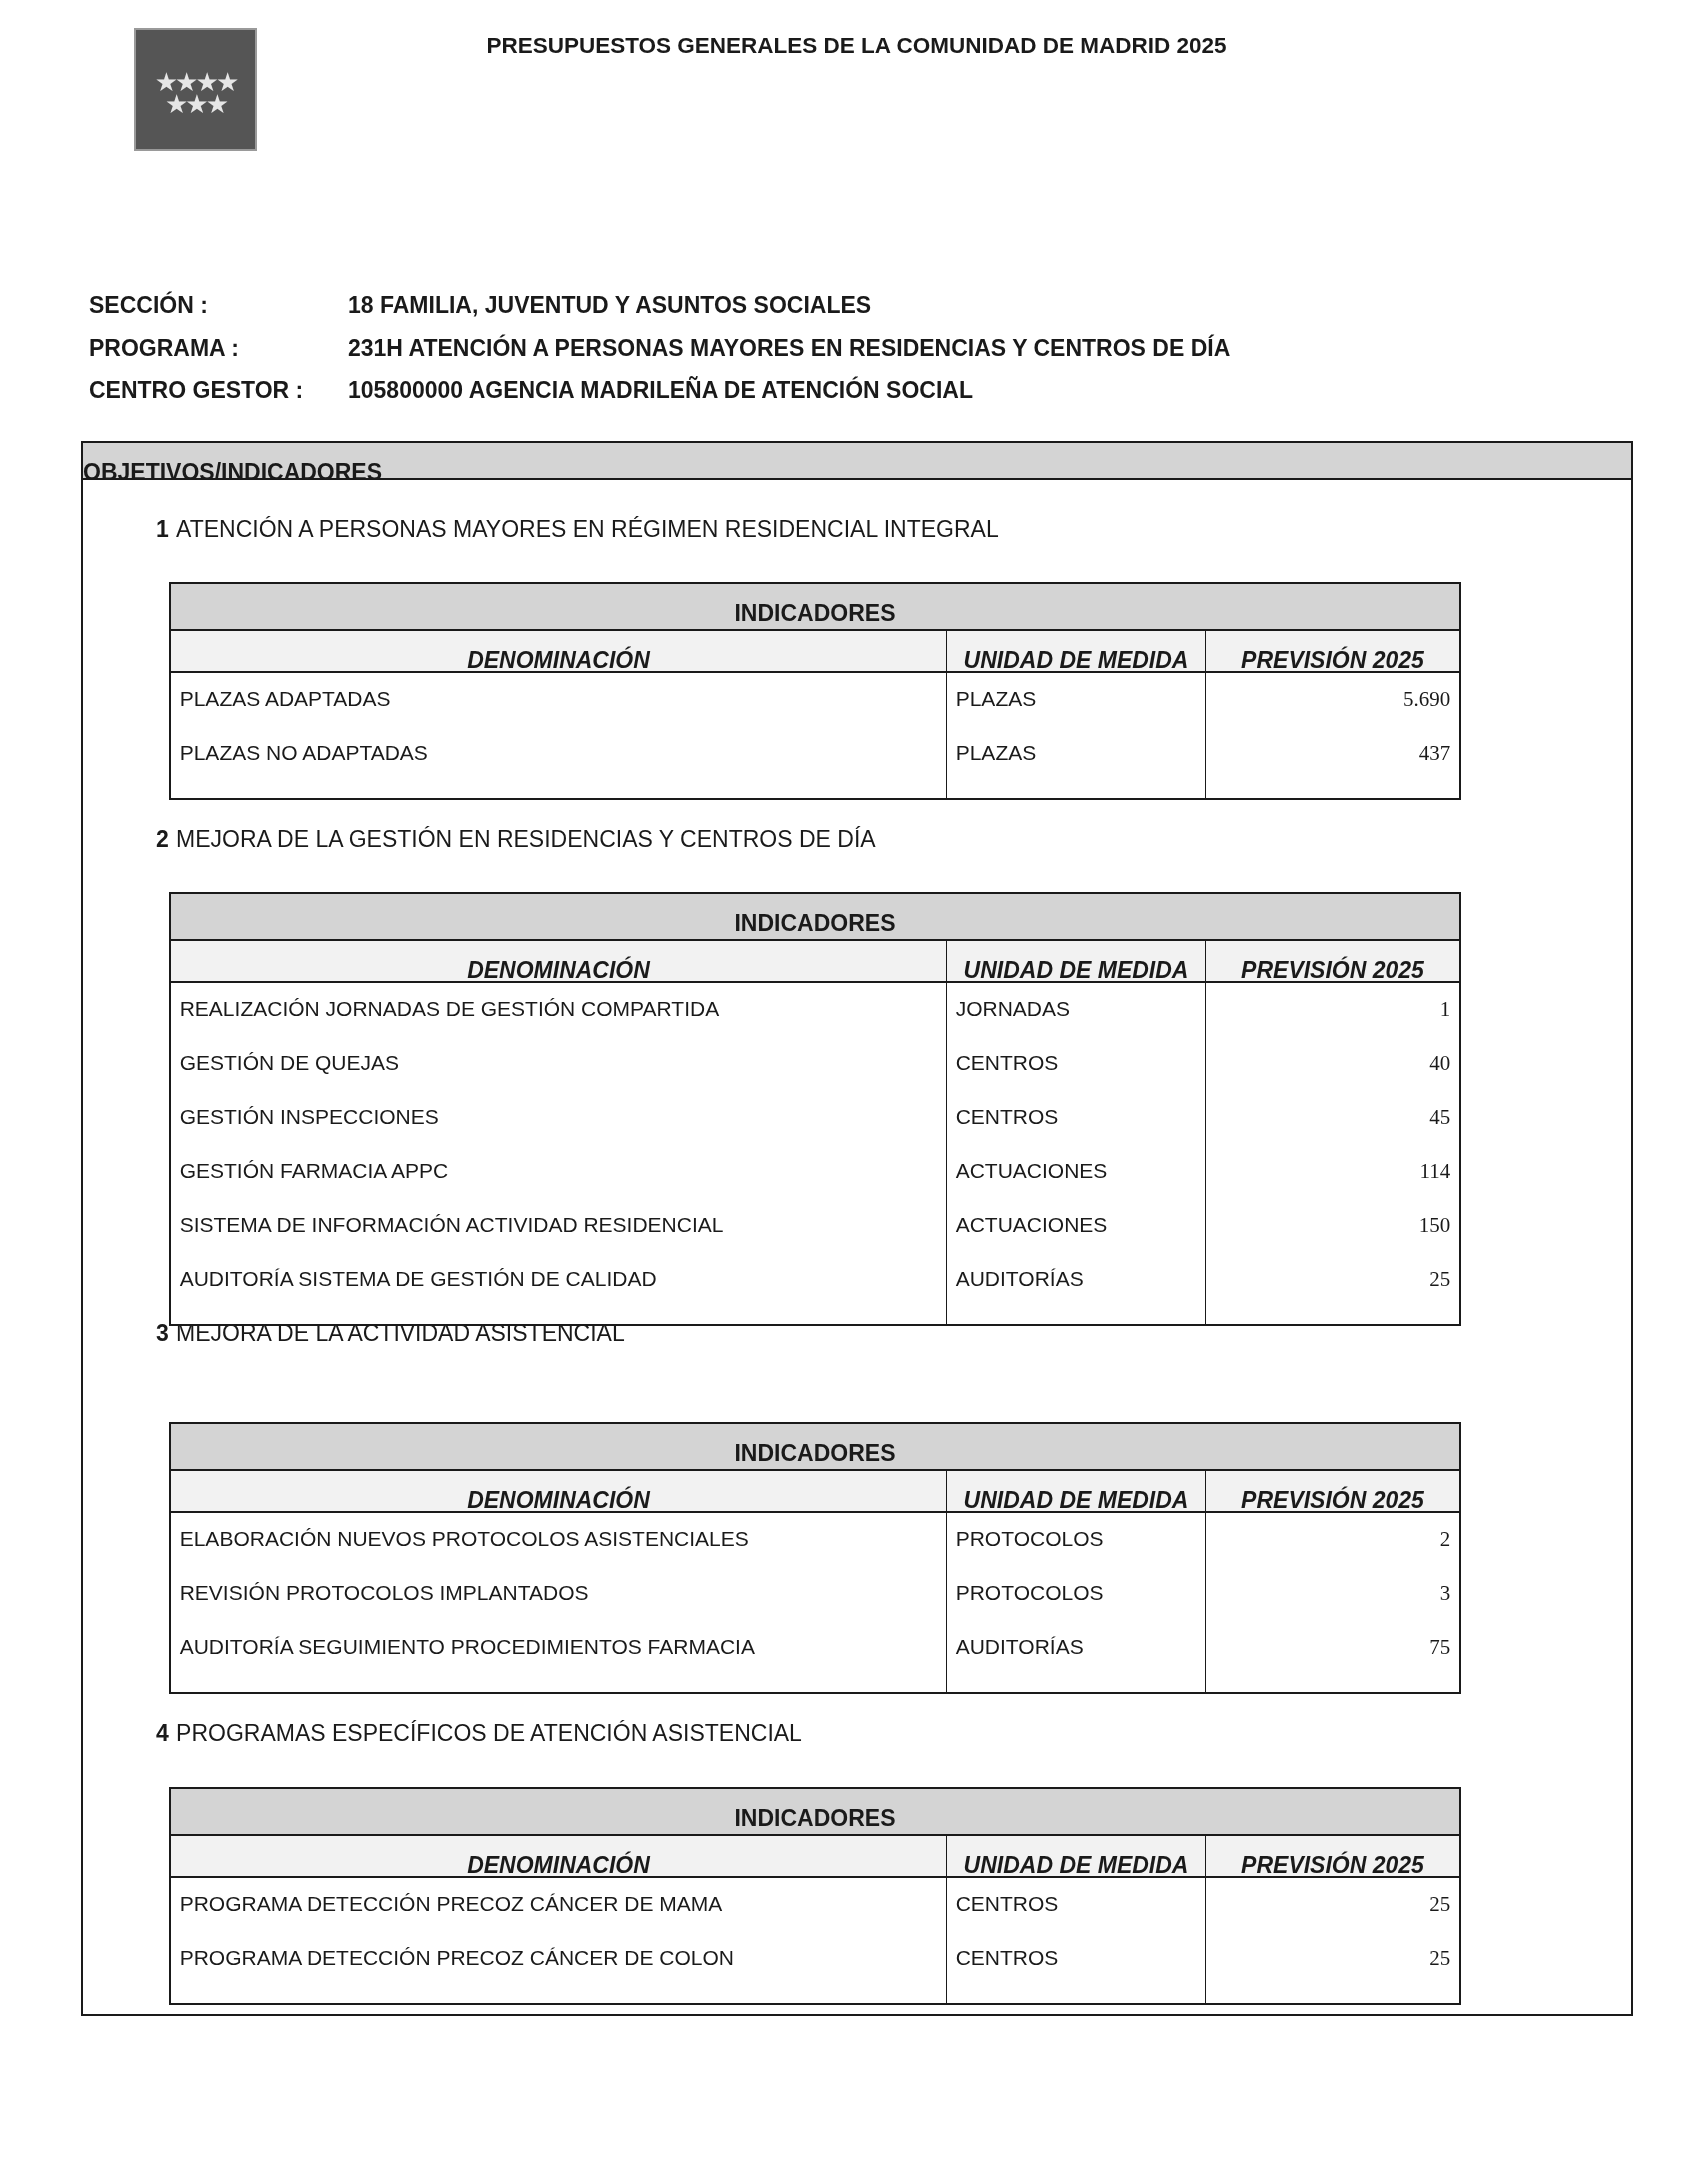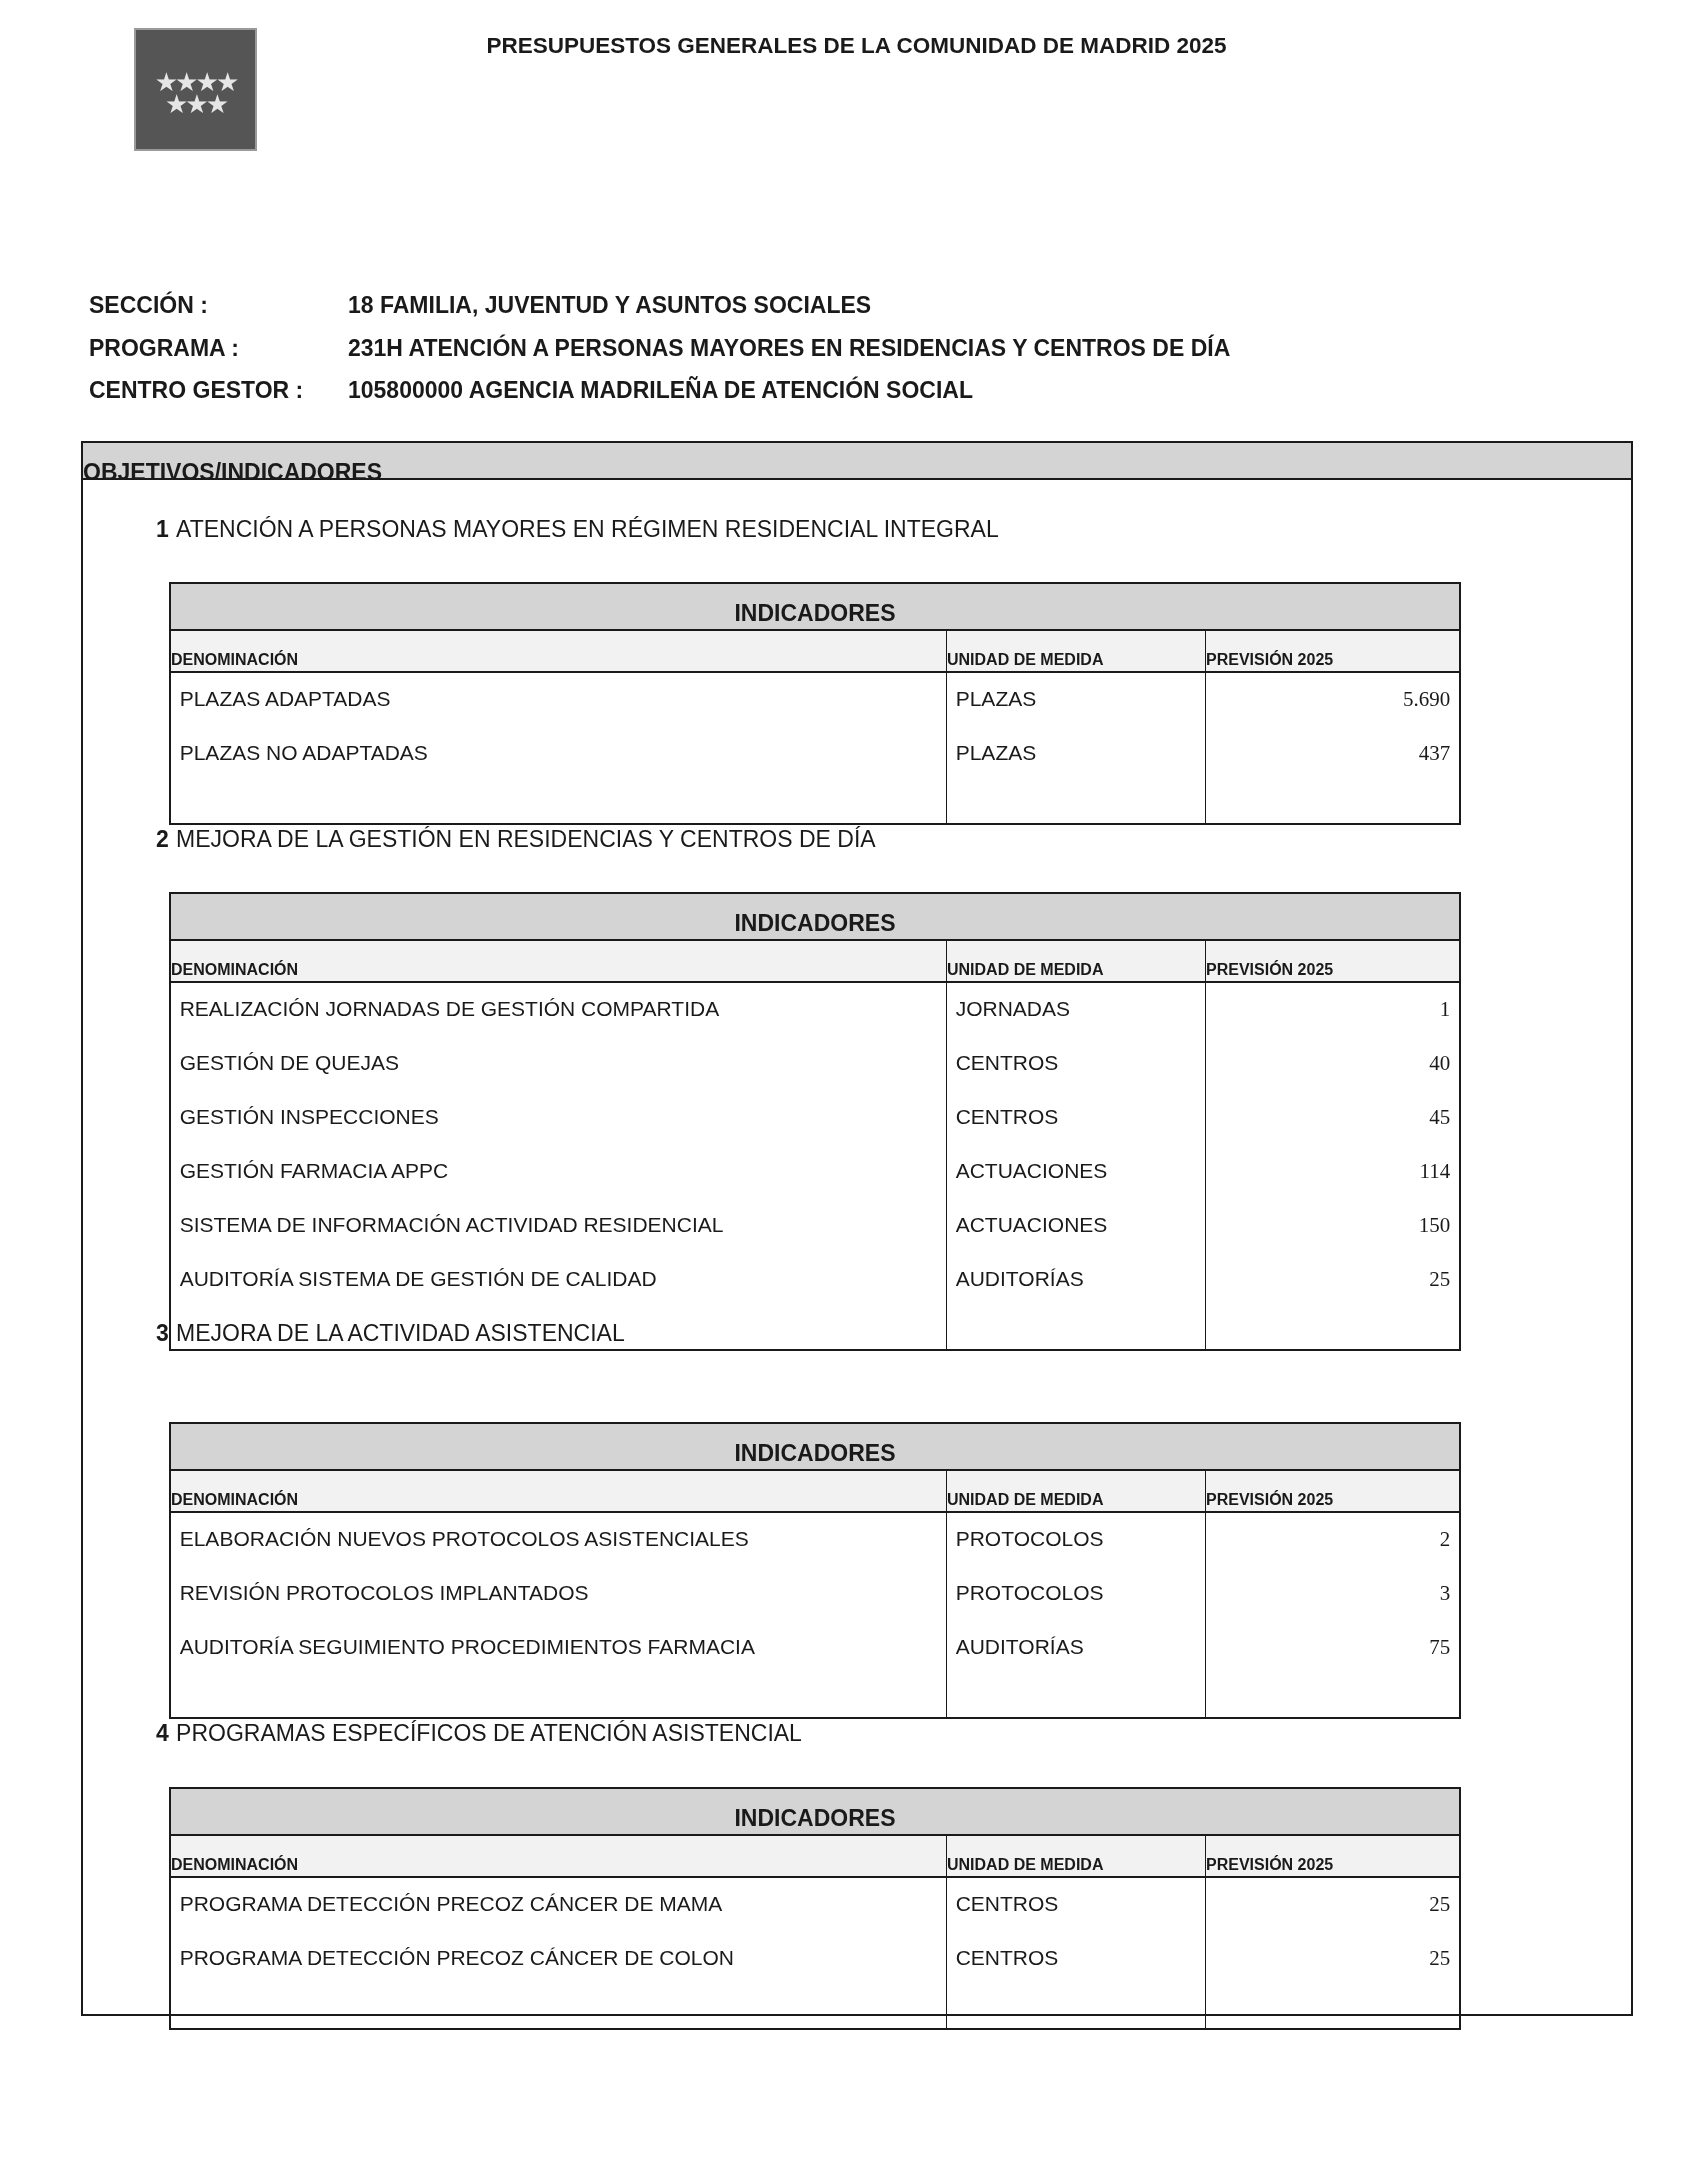--- a/index.html
+++ b/index.html
@@ -21,27 +21,27 @@
                 box-sizing:border-box; overflow:hidden; }
   .objective { position:absolute; left:73px; font-size:23px; white-space:nowrap; }
   .objective .num { font-weight:bold; margin-right:7.3px; }
   .ind-table { position:absolute; left:86px; width:1292px; border:2.2px solid #1a1a1a;
                box-sizing:border-box; }
   .ind-title { height:47px; background:#d4d4d4; border-bottom:2.2px solid #1a1a1a;
                text-align:center; font-weight:bold; font-size:23px; line-height:58px;
                box-sizing:border-box; overflow:hidden; }
   .ind-head { display:flex; height:42px; background:#f2f2f2; border-bottom:2.2px solid #1a1a1a;
               box-sizing:border-box; }
-  .ind-head div { font-weight:bold; font-size:16px; line-height:58px; 
-                  overflow:hidden; white-space:nowrap; box-sizing:border-box; }
+  .ind-head div { font-weight:bold; font-size:23px; line-height:58px; text-align:center;
+                  overflow:hidden; white-space:nowrap; box-sizing:border-box;font-style:italic; }
   .c1 { width:775px; }
   .c2 { width:259px; border-left:1.5px solid #1a1a1a; }
   .c3 { flex:1; border-left:1.5px solid #1a1a1a; }
   .ind-body { display:flex; position:relative; }
-  .ind-body .col { box-sizing:border-box; padding-top:10.2px; padding-bottom:32px; }
+  .ind-body .col { box-sizing:border-box; padding-top:10.2px; padding-bottom:7px; }
   .ind-body .cell { height:54px; font-size:21px; line-height:32px; white-space:nowrap;
                     padding:0 8.7px; }
   .ind-body .c3 .cell { text-align:right;font-family:Liberation Serif, serif; }
 </style>
 </head>
 <body>
 
 <div class="logo">
   <div class="stars">
     <div>★★★★</div>

